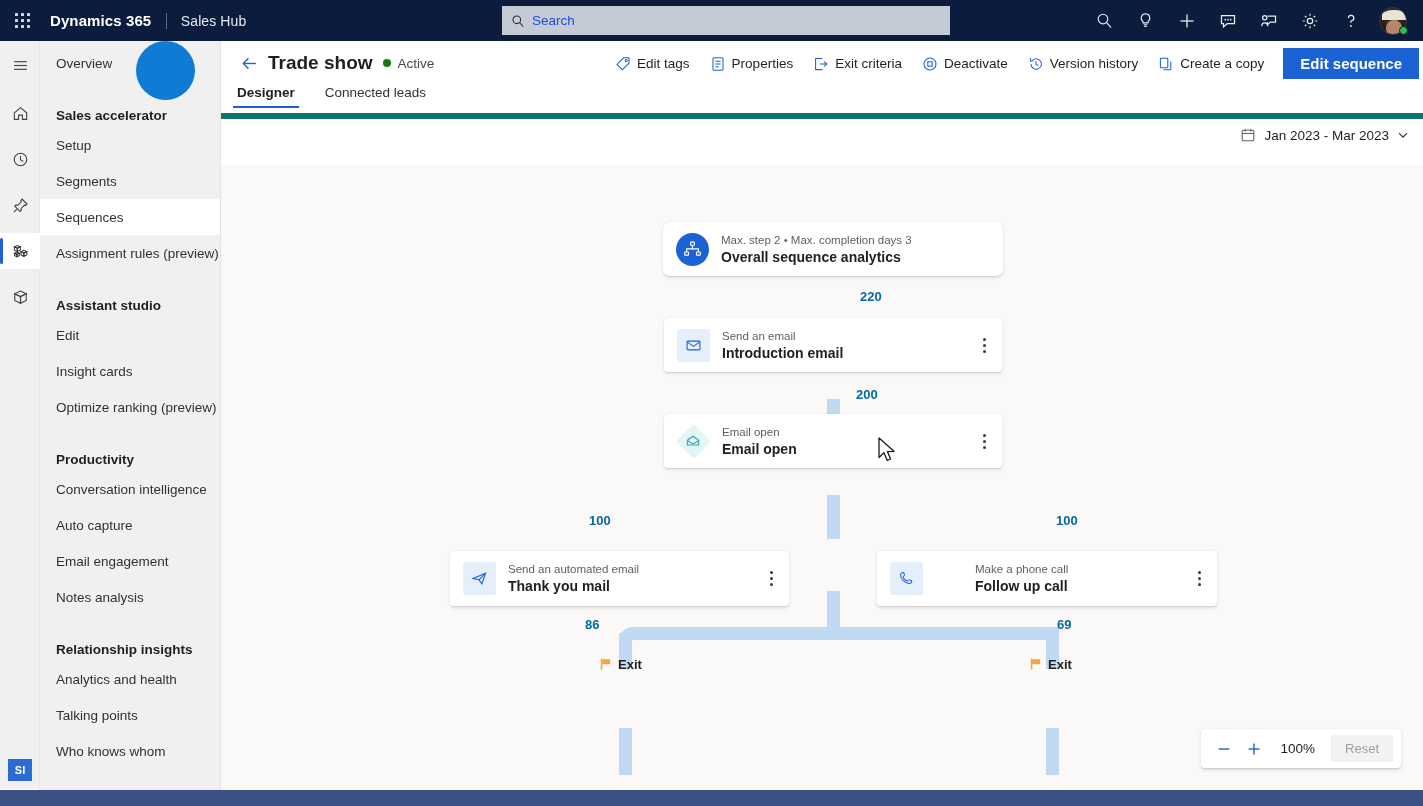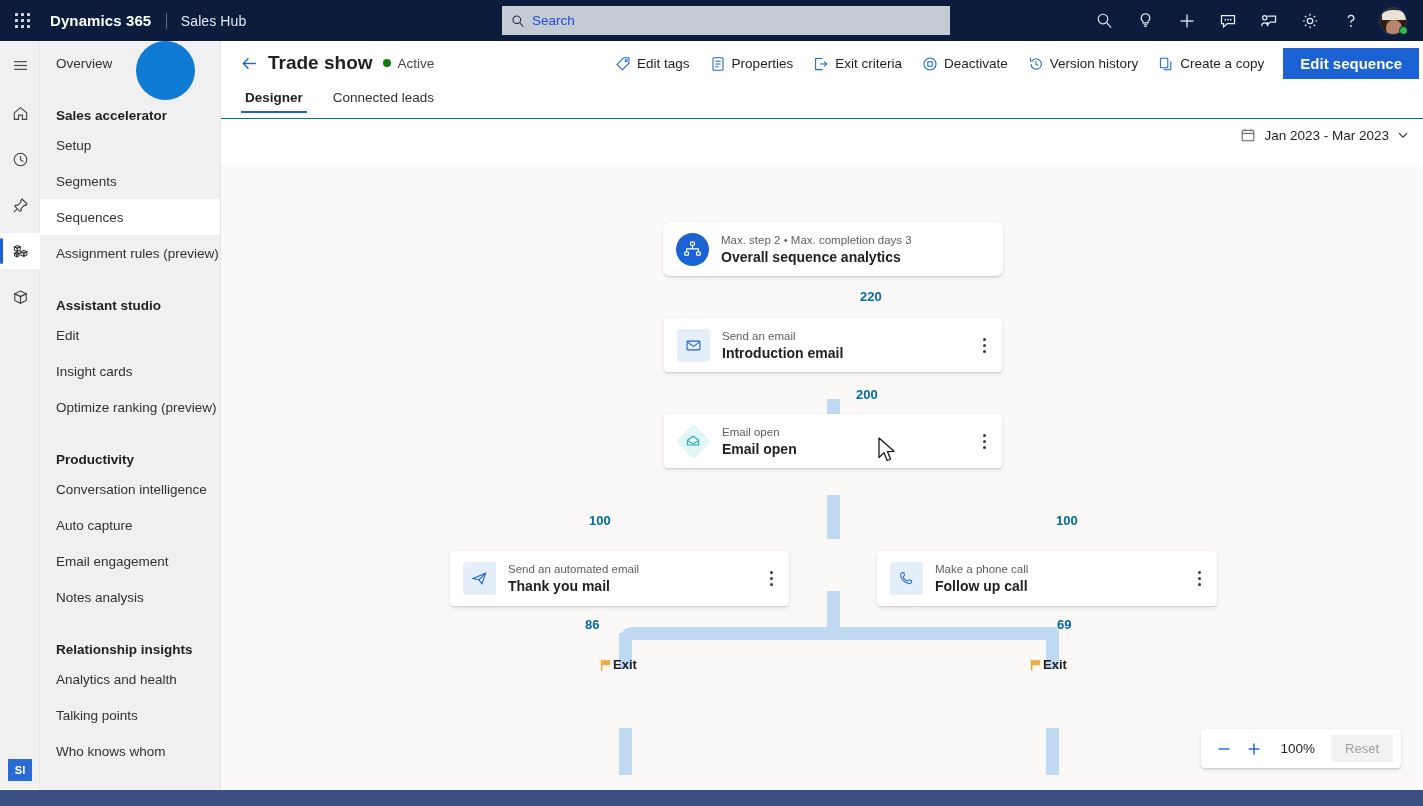--- a/index.html
+++ b/index.html
@@ -138,22 +138,22 @@
     display: flex; align-items: center; gap: 6px; height: 31px; padding: 0 9px;
     font-size: 13.5px; color: #201f1e; cursor: pointer; white-space: nowrap;
   }
   .cmd-primary {
     background: #1b62d4; color: #ffffff; height: 31px; padding: 0 17px;
     display: flex; align-items: center; font-size: 15px; font-weight: 600;
     cursor: pointer; margin-left: 8px;
   }
 
   .tabs {
-    display: flex; align-items: center; height: 34px; padding-left: 20px;
-    border-bottom: 1px solid #0f766e;
+    display: flex; align-items: flex-start; height: 34px; padding-left: 12px;
+    border-bottom: 6px solid #0f766e;
   }
   .tab {
     font-size: 13.5px; color: #323130; padding: 0 4px 8px 4px; margin-right: 22px;
     cursor: pointer; position: relative;
   }
   .tab.sel { font-weight: 600; color: #201f1e; }
   .tab.sel::after {
     content: ""; position: absolute; left: 0; right: 0; bottom: 0; height: 2px;
     background: #1b62d4;
   }
@@ -206,21 +206,21 @@
   .ico-diamond::before {
     content: ""; position: absolute; left: 4px; top: 4px; width: 25px; height: 25px;
     background: #e2f6f6; transform: rotate(45deg); border-radius: 3px;
   }
   .ico-diamond svg { position: relative; z-index: 2; }
 
   .edge-label {
     position: absolute; font-size: 13px; font-weight: 600; color: #0369a1;
   }
   .exit-node {
-    position: absolute; display: flex; align-items: flex-end; gap: 0; cursor: pointer;
+    position: absolute; display: flex; align-items: flex-start; gap: 5px; cursor: pointer;
   }
   .exit-label { font-size: 13px; font-weight: 600; color: #201f1e; }
 
   .cursor-arrow { position: absolute; z-index: 40; pointer-events: none; }
 
   
   .zoomctl {
     position: absolute; right: 22px; bottom: 22px; height: 39px;
     background: #ffffff; border-radius: 4px;
     box-shadow: 0 1.2px 3.6px rgba(0,0,0,.13), 0 0.3px 0.9px rgba(0,0,0,.08);
@@ -631,21 +631,21 @@
           <span class="node-sub">Send an automated email</span>
           <span class="node-title">Thank you mail</span>
         </div>
         <div class="kebab">
             <i></i>
             <i></i>
             <i></i>
           </div>
       </div>
 
-      <div class="node" style="left:656px; top:386px; width:340px; height:55px;">
+      <div class="node" style="left:656px; top:386px; width:340px; height:55px;gap:40px;">
         <div class="node-ico">
           <span class="ico-sq-blue">
             <svg width="17" height="17" viewBox="0 0 18 18">
                 <path d="M5.4 2.6c1 0 1.3 2.3 1.3 2.9 0 .7-1.2 1.1-1.2 1.8 0 1.4 3 4.4 4.4 4.4.7 0 1.1-1.2 1.8-1.2.6 0 2.9.3 2.9 1.3 0 1.4-1.6 2.6-2.9 2.6-3.9 0-9-5.1-9-9 0-1.3 1.3-2.8 2.7-2.8z" fill="none" stroke="#1b62d4" stroke-width="1.1"></path>
               </svg>
           </span>
         </div>
         <div class="node-txt">
           <span class="node-sub">Make a phone call</span>
           <span class="node-title">Follow up call</span>

